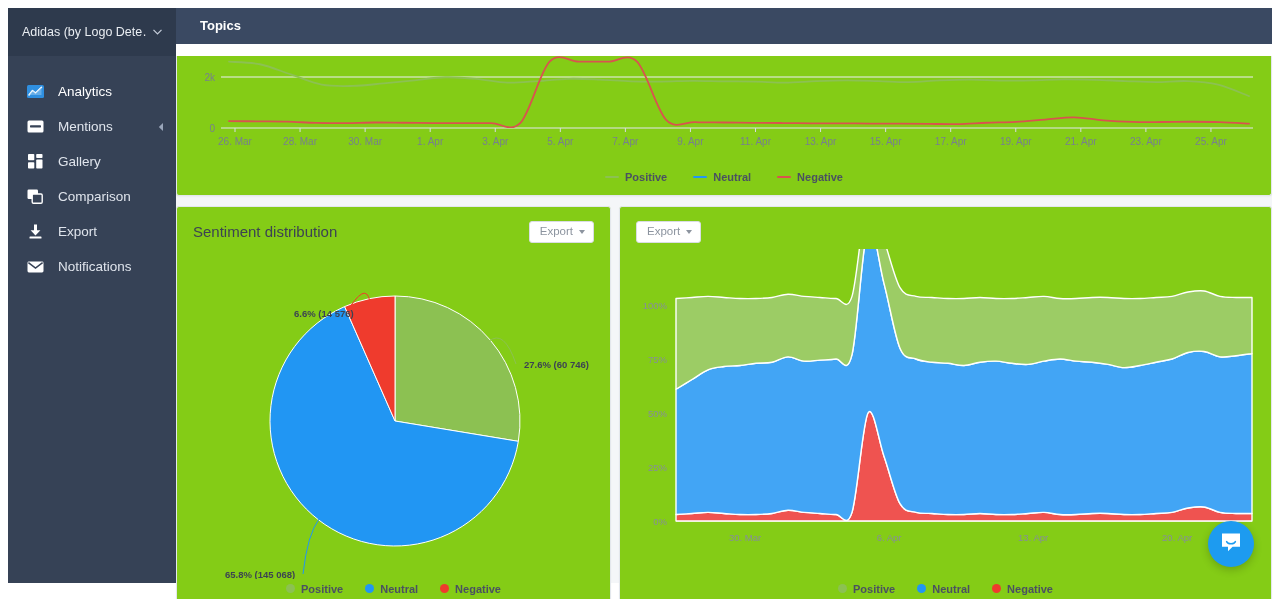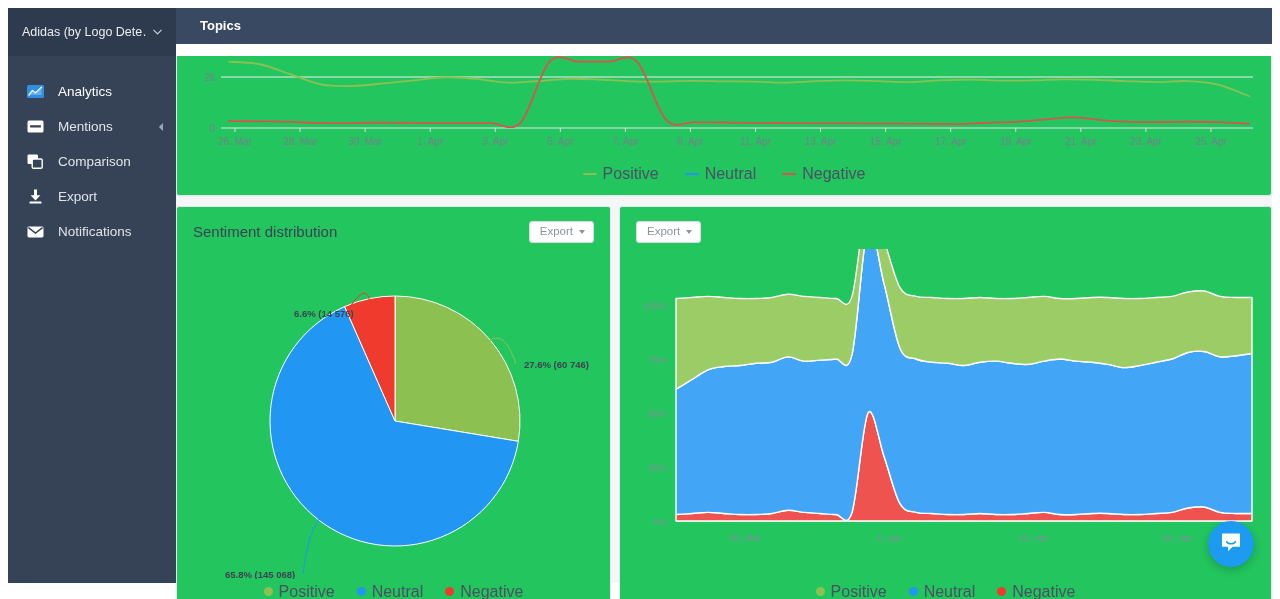--- a/index.html
+++ b/index.html
@@ -49,21 +49,21 @@
     height: 36px; background: #3a4962; display: flex; align-items: center;
     padding: 0 0 0 16px;
   }
   .topbar .tab {
     color: #ffffff; font-size: 13px; font-weight: bold; cursor: pointer;
     padding: 0 8px; line-height: 48px;
   }
   .content { position: absolute; top: 48px; left: 0; right: 0; bottom: 0; background: #f4f6f8; }
 
   .card {
-    background: #22c55e; border: 1px solid #e3e7ec; border-radius: 3px;
+    background: #84cc16; border: 1px solid #e3e7ec; border-radius: 3px;
     box-shadow: 0 1px 2px rgba(0,0,0,.04);
     position: absolute;
     text-align: center;
   }
   .card-head {
     display: flex; align-items: center; justify-content: space-between;
     padding: 14px 16px 6px 16px;
   }
   .card-title { font-size: 15px; color: #3c4352; }
   .export-btn {
@@ -81,21 +81,21 @@
   
   #card-pie  { left: 0;   top: 150px; width: 435px; height: 433px; }
   #card-area { left: 443px; top: 150px; width: 653px; height: 433px; }
 
   .axis-text { font-size: 10px; fill: #77808d; font-family:"Liberation Sans", sans-serif; }
   .axis-text-small { font-size: 9.5px; fill: #868e99; font-family:"Liberation Sans", sans-serif; }
   .pielabel { font-size: 9.5px; font-weight: bold; fill: #3c4352; font-family:"Liberation Sans", sans-serif; }
 
   .legend { display:flex; align-items:center; justify-content:center; gap: 22px; }
   .legend.lines { gap: 26px; }
-  .legend-item { display:flex; align-items:center; gap:6px; font-size:16px; color:#4a5161; font-weight:normal; cursor:pointer; }
+  .legend-item { display:flex; align-items:center; gap:6px; font-size:11px; color:#4a5161; font-weight:bold; cursor:pointer; }
   .dot { width:9px; height:9px; border-radius:50%; display:inline-block; }
   .dash { width:14px; height:2.5px; border-radius:2px; display:inline-block; }
 
   .intercom {
     position:absolute; right: 18px; bottom: 16px; width:46px; height:46px;
     border-radius:50%; background:#1d9bf0; display:flex; align-items:center; justify-content:center;
     box-shadow: 0 3px 9px rgba(0,0,0,.2); cursor:pointer;
   }
 </style>
 </head>
@@ -135,20 +135,31 @@
         </span>
         <span class="lbl">Mentions</span>
         <span class="collapse-arrow">
           <svg width="6" height="9" viewBox="0 0 6 9">
               <path d="M5 0.5 L0.8 4.5 L5 8.5 Z" fill="#9aa6ba"></path>
             </svg>
         </span>
       </div>
 
 
+      <div class="nav-item">
+        <span class="ic">
+          <svg width="15" height="15" viewBox="0 0 15 15">
+            <rect x="0" y="0" width="6.3" height="6.3" rx="0.8" fill="#ffffff"></rect>
+            <rect x="8.2" y="0" width="6.3" height="4" rx="0.8" fill="#ffffff"></rect>
+            <rect x="0" y="8.2" width="6.3" height="6.3" rx="0.8" fill="#ffffff"></rect>
+            <rect x="8.2" y="5.6" width="6.3" height="8.9" rx="0.8" fill="#ffffff"></rect>
+          </svg>
+        </span>
+        <span class="lbl">Gallery</span>
+      </div>
 
 
       <div class="nav-item">
         <span class="ic">
           <svg width="16" height="15" viewBox="0 0 16 15">
             <rect x="0.5" y="0.5" width="10.5" height="9.5" rx="1.2" fill="#ffffff"></rect>
             <rect x="5.2" y="5" width="10" height="9.3" rx="1.2" fill="#364256" stroke="#ffffff" stroke-width="1.4"></rect>
           </svg>
         </span>
         <span class="lbl">Comparison</span>

